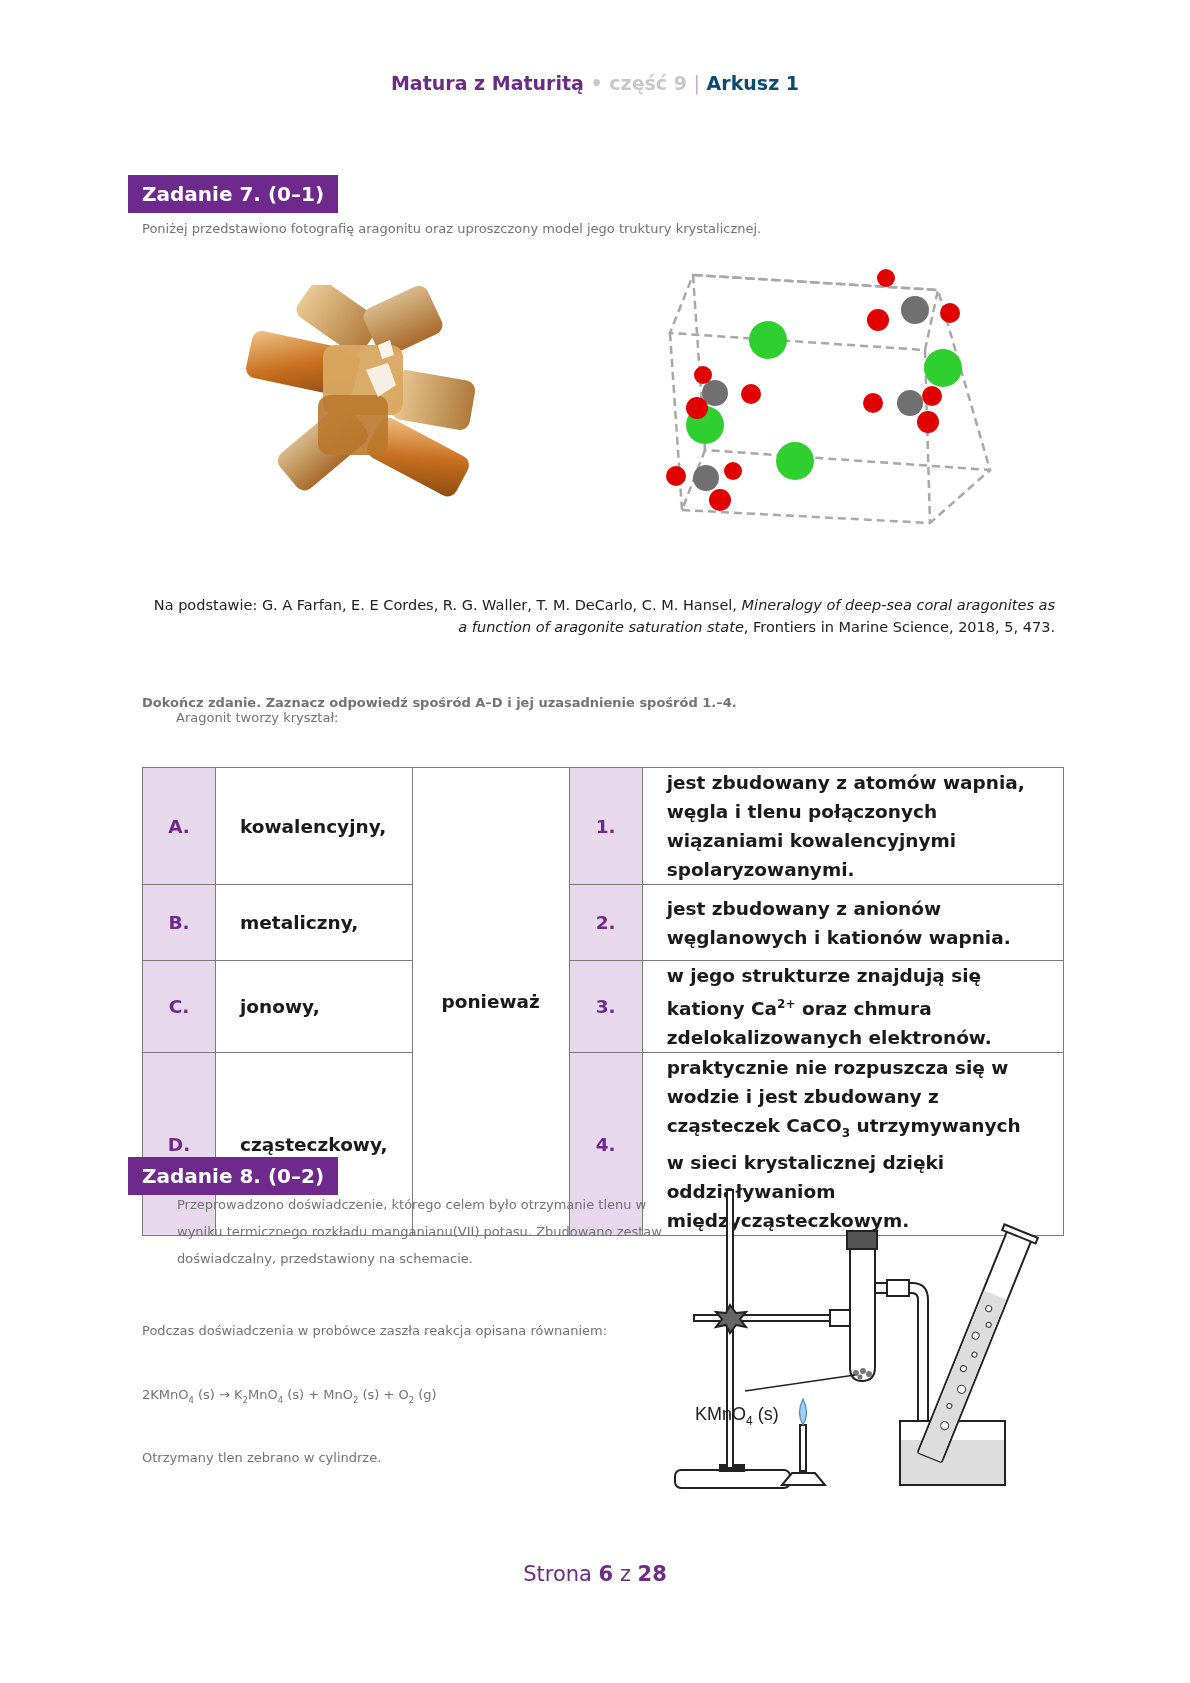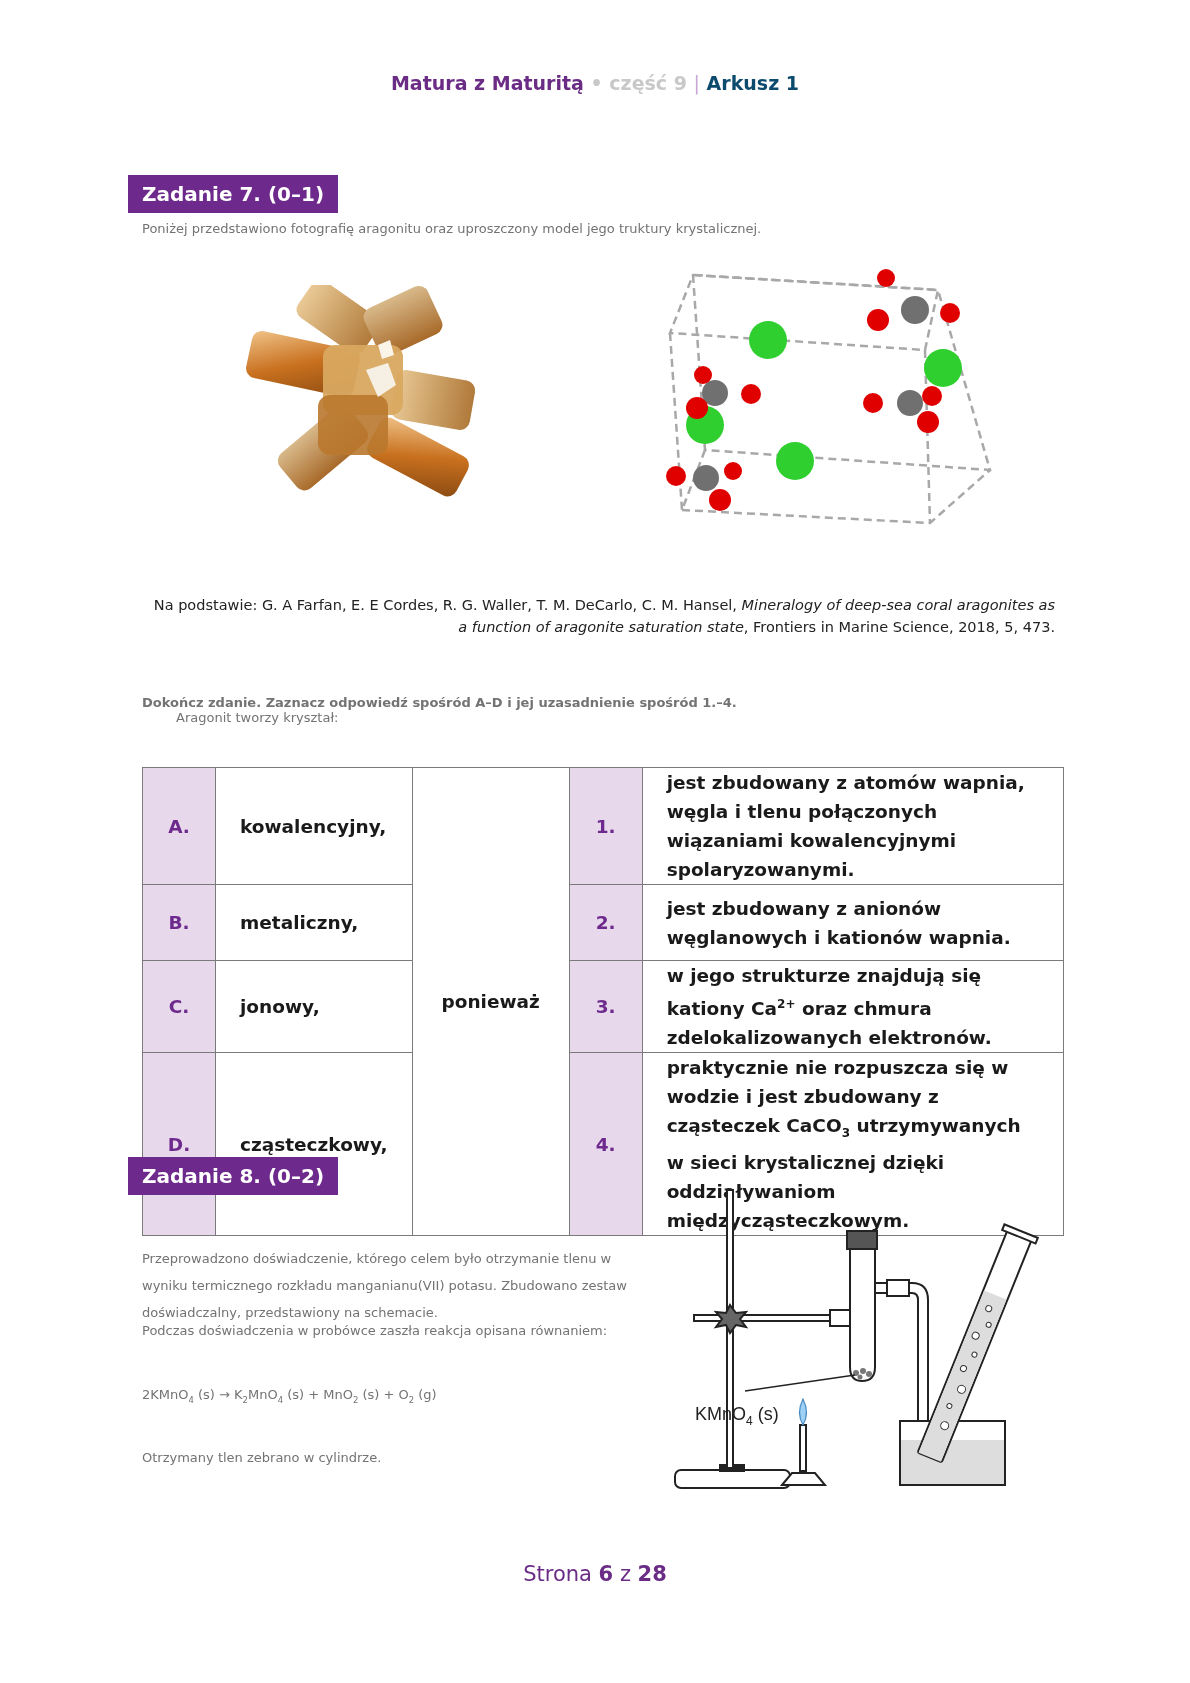--- a/index.html
+++ b/index.html
@@ -143,21 +143,21 @@
   <tr style="height:90px;">
     <td class="letter">D.</td>
     <td class="opt">cząsteczkowy,</td>
     <td class="num">4.</td>
     <td class="reason"><span>praktycznie nie rozpuszcza się w wodzie i jest zbudowany z cząsteczek CaCO</span><sub>3</sub><span> utrzymywanych w sieci krystalicznej dzięki oddziaływaniom międzycząsteczkowym.</span></td>
   </tr>
 </tbody>
   </table>
 
 <div class="badge" style="top:1157px;">Zadanie 8. (0–2)</div>
-<div class="text" style="top:1245px; width:500px;">Przeprowadzono doświadczenie, którego celem było otrzymanie tlenu w wyniku termicznego rozkładu manganianu(VII) potasu. Zbudowano zestaw doświadczalny, przedstawiony na schemacie.</div>
+<div class="text" style="top:1191px; width:500px;margin-left:35px;">Przeprowadzono doświadczenie, którego celem było otrzymanie tlenu w wyniku termicznego rozkładu manganianu(VII) potasu. Zbudowano zestaw doświadczalny, przedstawiony na schemacie.</div>
 <div class="text" style="top:1317px; width:500px;">Podczas doświadczenia w probówce zaszła reakcja opisana równaniem:</div>
 <div class="text" style="top:1381px; width:520px;">
   <span>2KMnO</span><sub>4</sub><span> (s) → K</span><sub>2</sub><span>MnO</span><sub>4</sub><span> (s) + MnO</span><sub>2</sub><span> (s) + O</span><sub>2</sub><span> (g)</span>
 </div>
 <div class="text" style="top:1444px;">Otrzymany tlen zebrano w cylindrze.</div>
 
 <svg class="apparatus" viewBox="0 0 390 310">
   <g stroke="#222" stroke-width="2" fill="#fff">
     <rect x="5" y="285" width="115" height="18" rx="6"></rect>
     <rect x="50" y="280" width="24" height="6" fill="#222"></rect>

